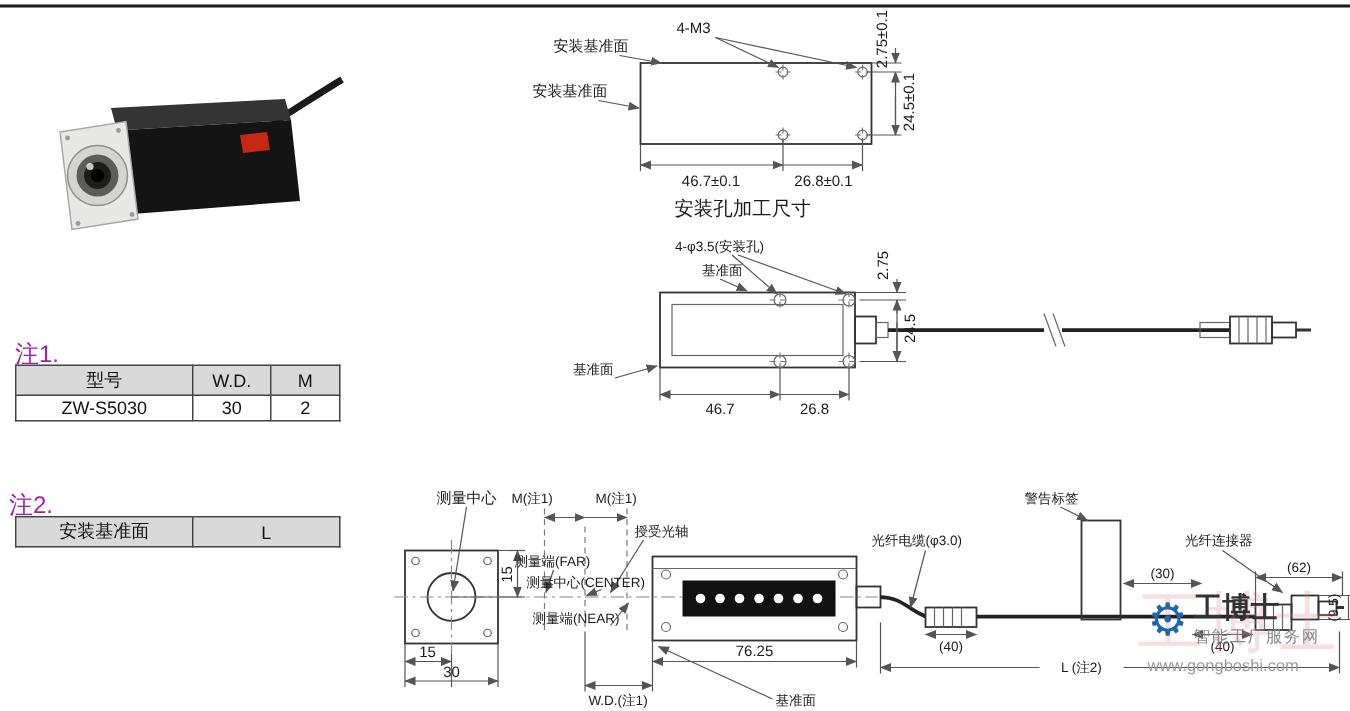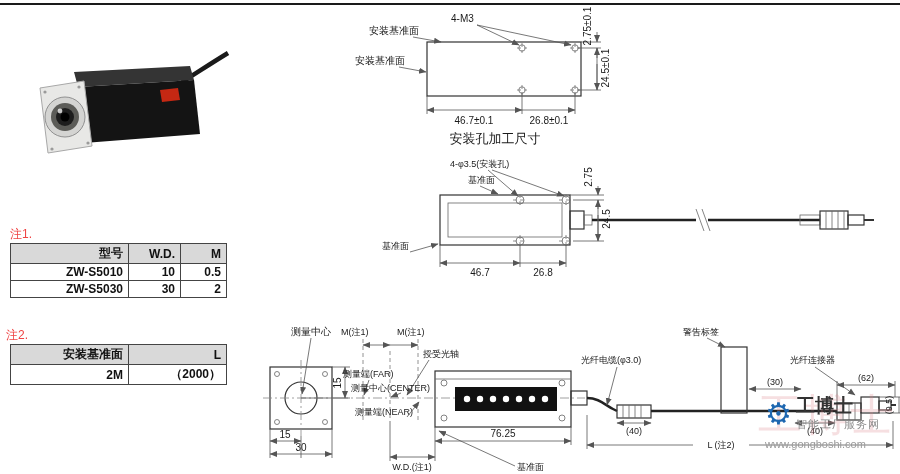--- a/index.html
+++ b/index.html
@@ -1,22 +1,22 @@
 <!DOCTYPE html>
 <html><head>
 <meta charset="utf-8">
 <style>
   *{box-sizing:border-box;margin:0;padding:0}
   html,body{width:900px;height:474px}
   body{background:#fff;font-family:"Liberation Sans","DejaVu Sans",sans-serif;position:relative;overflow:hidden;color:#111}
   .abs{position:absolute}
   .topline{position:absolute;left:0;top:3px;width:900px;height:2px;background:#1a1a1a}
-  .note{position:absolute;font-size:12px;color:#ef4444}
+  .note{position:absolute;font-size:16px;color:#a21caf}
   table{border-collapse:collapse;font-size:12px;color:#111;background:#fff}
-  td,th{border:1px solid #444;text-align:right;padding:1px 5px;height:17px;font-weight:bold}
+  td,th{border:1px solid #444;text-align:center;padding:1px 5px;height:17px;font-weight:normal}
   th{background:#d9d9d9}
   svg text{font-family:"Liberation Sans","DejaVu Sans",sans-serif;font-size:10px;fill:#1a1a1a}
   svg .t9{font-size:9px}
   svg .t13{font-size:13px}
   .ln{stroke:#333;stroke-width:1.2;fill:none}
   .thin{stroke:#666;stroke-width:.8;fill:none}
   .dim{stroke:#555;stroke-width:.8;fill:none}
   .dash{stroke:#777;stroke-width:.8;stroke-dasharray:4 3;fill:none}
   .cl{stroke:#888;stroke-width:.8;stroke-dasharray:9 3 2 3;fill:none}
   .cable{stroke:#222;stroke-width:2.5;fill:none}
@@ -52,42 +52,33 @@
 
 <div class="note" style="left:10px;top:226px">注1.</div>
 <table class="abs" style="left:10px;top:243px">
   <tbody>
       <tr>
     <th style="width:118px">型号</th>
     <th style="width:52px">W.D.</th>
     <th style="width:46px">M</th>
   </tr>
   <tr>
-    <td>ZW-S5010</td>
-    <td>10</td>
-    <td>0.5</td>
-  </tr>
-  <tr>
     <td>ZW-S5030</td>
     <td>30</td>
     <td>2</td>
   </tr>
 </tbody>
   </table>
 
 <div class="note" style="left:6px;top:327px">注2.</div>
 <table class="abs" style="left:10px;top:344px">
   <tbody>
       <tr>
     <th style="width:118px">安装基准面</th>
     <th style="width:98px">L</th>
-  </tr>
-  <tr>
-    <td>2M</td>
-    <td>（2000）</td>
   </tr>
 </tbody>
   </table>
 
 <svg class="abs" style="left:355px;top:6px" width="262" height="146" viewBox="0 0 262 146">
   <defs>
     <marker id="arrA" markerWidth="8" markerHeight="8" refX="7" refY="4" orient="auto-start-reverse" markerUnits="userSpaceOnUse">
       <path d="M0,1 L7.5,4 L0,7 Z" fill="#555"></path>
     </marker>
   </defs>

